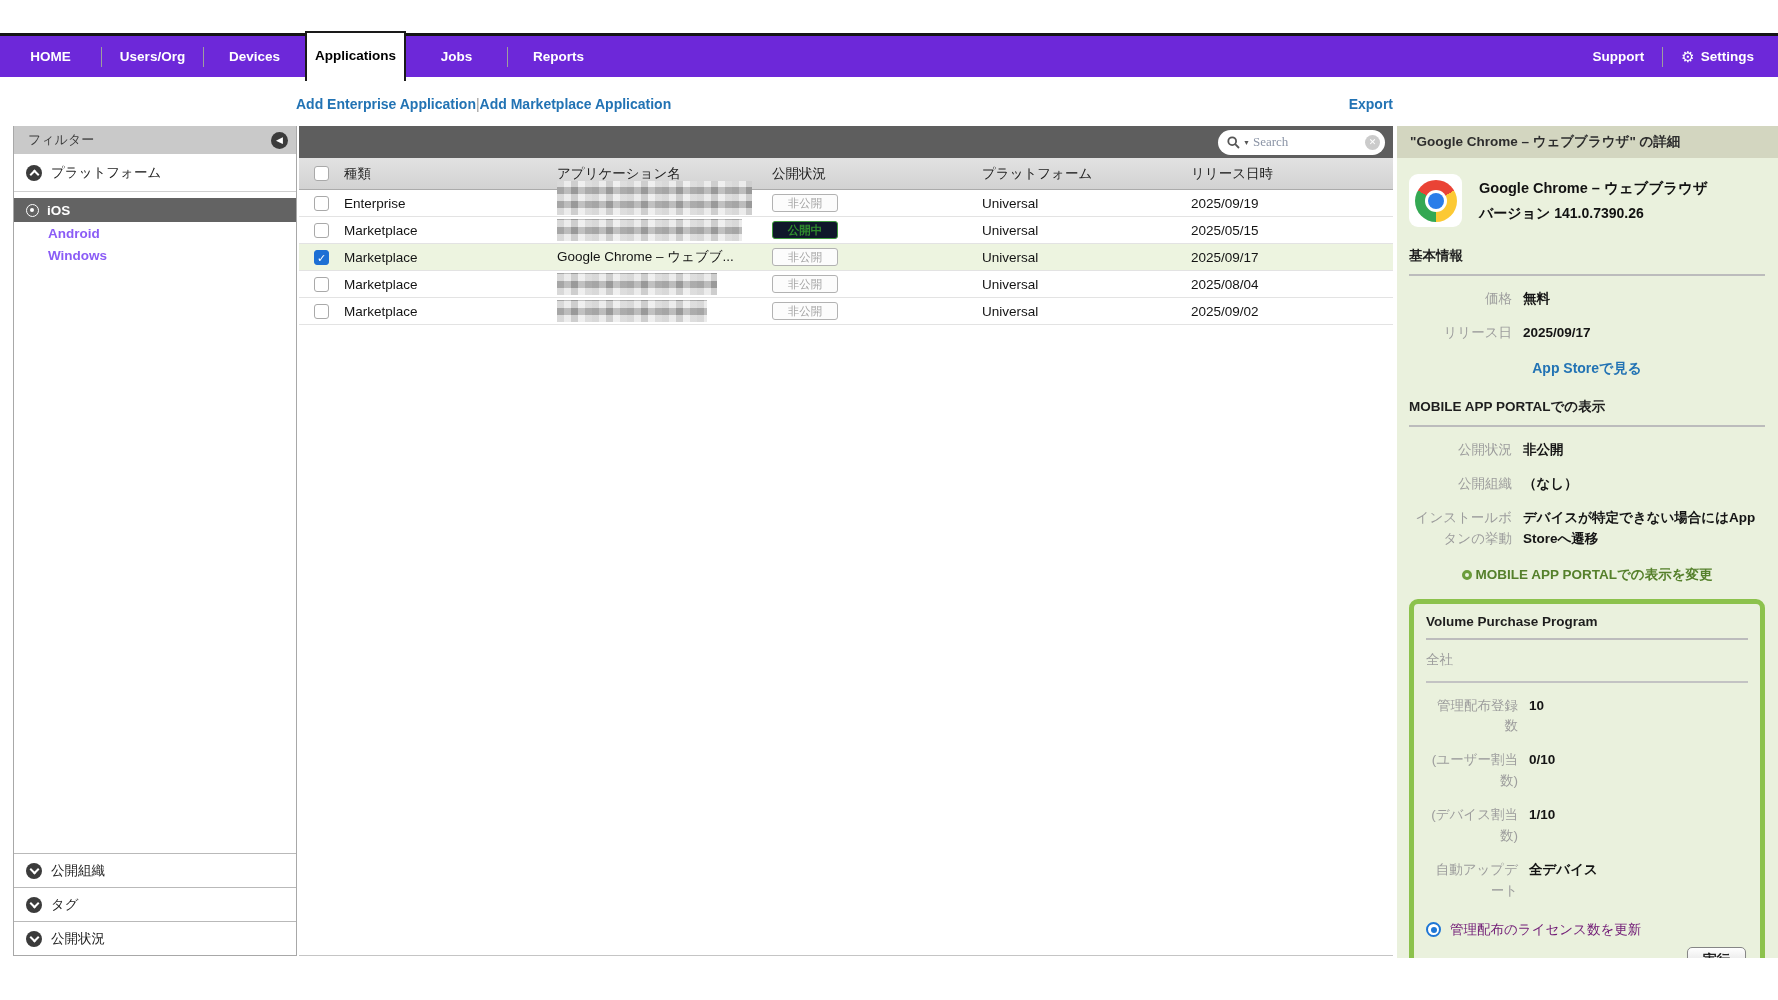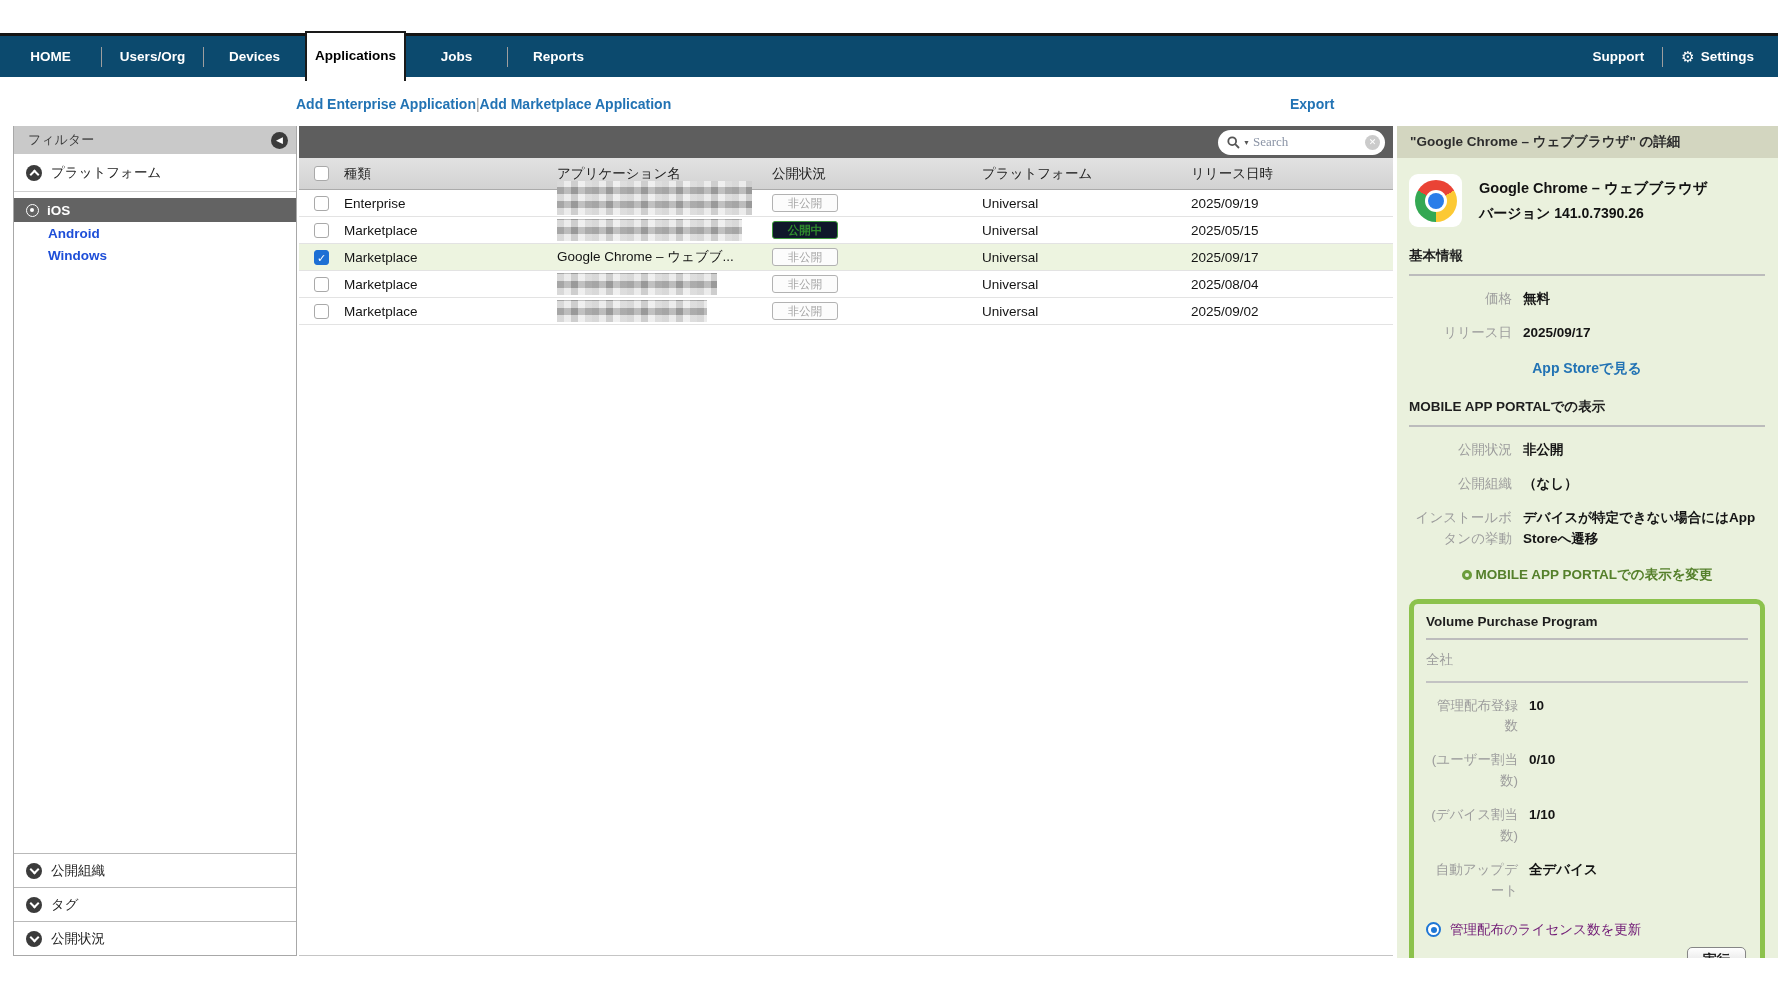--- a/index.html
+++ b/index.html
@@ -1,47 +1,47 @@
 <!DOCTYPE html>
 <html><head>
 <meta charset="utf-8">
 <style>
   * { margin:0; padding:0; box-sizing:border-box; }
   body { background:#fff; font-family:"Liberation Sans","DejaVu Sans",sans-serif; }
   .app { position:relative; width:1778px; height:1000px; background:#fff; overflow:hidden; font-size:13px; color:#222; }
 
   
-  .topnav { position:absolute; left:0; top:33px; width:1778px; height:44px; background:#0c4a6e; border-top:3px solid #151515; display:flex; align-items:stretch; }
+  .topnav { position:absolute; left:0; top:33px; width:1778px; height:44px; background:#6d28d9; border-top:3px solid #151515; display:flex; align-items:stretch; }
   .tabs { display:flex; align-items:center; height:100%; }
   .tab { width:101px; text-align:center; color:#fff; font-weight:600; font-size:13.5px; cursor:pointer; position:relative; line-height:41px; }
   .tabsep { width:1px; height:20px; background:#9e9e9e; }
   .tab.active { background:#fff; color:#000; border:2px solid #1a1a1a; border-bottom:none; height:50px; margin-top:-2px; z-index:3; line-height:46px; }
   .nav-right { margin-left:auto; display:flex; align-items:center; gap:18px; padding-right:24px; color:#fff; font-weight:600; font-size:13.5px; }
   .nav-right .item { display:flex; align-items:center; gap:6px; cursor:pointer; }
   .gear { font-size:15px; line-height:1; }
 
   
   .add-links { position:absolute; left:296px; top:96px; display:flex; gap:0; font-size:14px; font-weight:600; }
   .add-links .pipe { color:#9a9a9a; font-weight:400; }
   a.bluelink { color:#2273b4; text-decoration:none; cursor:pointer; }
-  .export { position:absolute; top:96px; left:1290px; width:103px; text-align:left; font-size:14px; font-weight:600; }
+  .export { position:absolute; top:96px; left:1290px; width:103px; text-align:right; font-size:14px; font-weight:600; }
 
   
   .sidebar { position:absolute; left:13px; top:126px; width:284px; height:830px; border-left:1px solid #a8a8a8; border-right:1px solid #a8a8a8; border-bottom:1px solid #a8a8a8; display:flex; flex-direction:column; background:#fff; }
   .filter-head { height:28px; background:#c9c9c9; display:flex; align-items:center; padding:0 8px 0 14px; color:#3c3c3c; font-size:13px; }
   .collapse-btn { margin-left:auto; width:17px; height:17px; border-radius:50%; background:#3b3b3b; color:#fff; font-size:9px; line-height:17px; text-align:center; cursor:pointer; }
   .group-row { display:flex; align-items:center; gap:9px; padding-left:12px; font-size:13.5px; color:#1d1d1d; cursor:pointer; }
   .group-row.top { height:38px; border-bottom:1px solid #cfcfcf; }
   .group-row.bottom { height:34px; border-top:1px solid #b9b9b9; }
   .circ-ico { width:16px; height:16px; border-radius:50%; background:#3b3b3b; position:relative; flex-shrink:0; }
   .circ-ico::after { content:""; position:absolute; left:4.5px; top:6px; width:5px; height:5px; border-left:2px solid #fff; border-top:2px solid #fff; }
   .circ-ico.up::after { transform:rotate(45deg); top:6.5px; }
   .circ-ico.down::after { transform:rotate(225deg); top:3.5px; }
   .os-gap { height:6px; }
-  .os-row { height:22px; display:flex; align-items:center; padding-left:34px; font-weight:700; font-size:13.5px; color:#1d4ed8; cursor:pointer; }
+  .os-row { height:22px; display:flex; align-items:center; padding-left:34px; font-weight:700; font-size:13.5px; color:#8b5cf6; cursor:pointer; }
   .os-row.selected { height:24px; background:#636363; color:#fff; padding-left:12px; gap:8px; }
   .radio-ico { width:13px; height:13px; border:1.5px solid #fff; border-radius:50%; position:relative; flex-shrink:0; }
   .radio-ico::after { content:""; position:absolute; left:3px; top:3px; width:4px; height:4px; background:#fff; border-radius:50%; }
   .side-spacer { flex:1; }
 
   
   .table-region { position:absolute; left:299px; top:126px; width:1094px; height:830px; border-bottom:1px solid #c5c5c5; background:#fff; }
   .tbl-toolbar { height:32px; background:#5e5e5e; display:flex; align-items:center; justify-content:flex-end; padding-right:8px; }
   .search-pill { width:167px; height:25px; background:#fff; border-radius:13px; display:flex; align-items:center; padding:0 5px 0 9px; gap:3px; }
   .mag { flex-shrink:0; }

